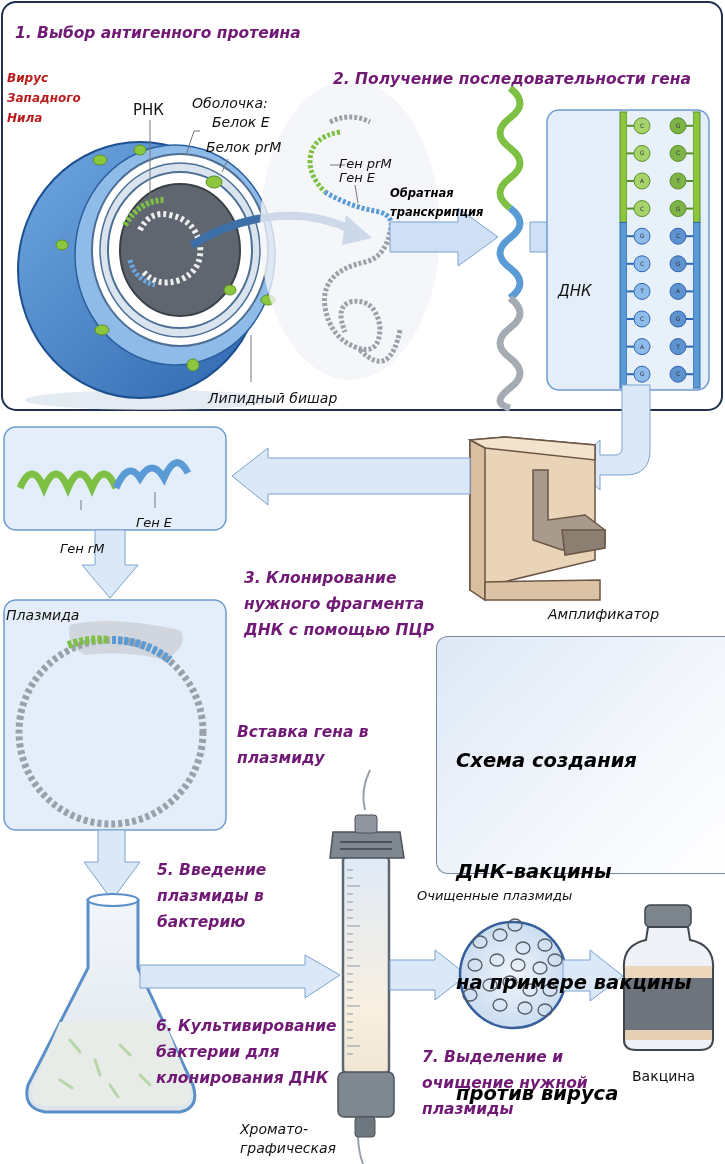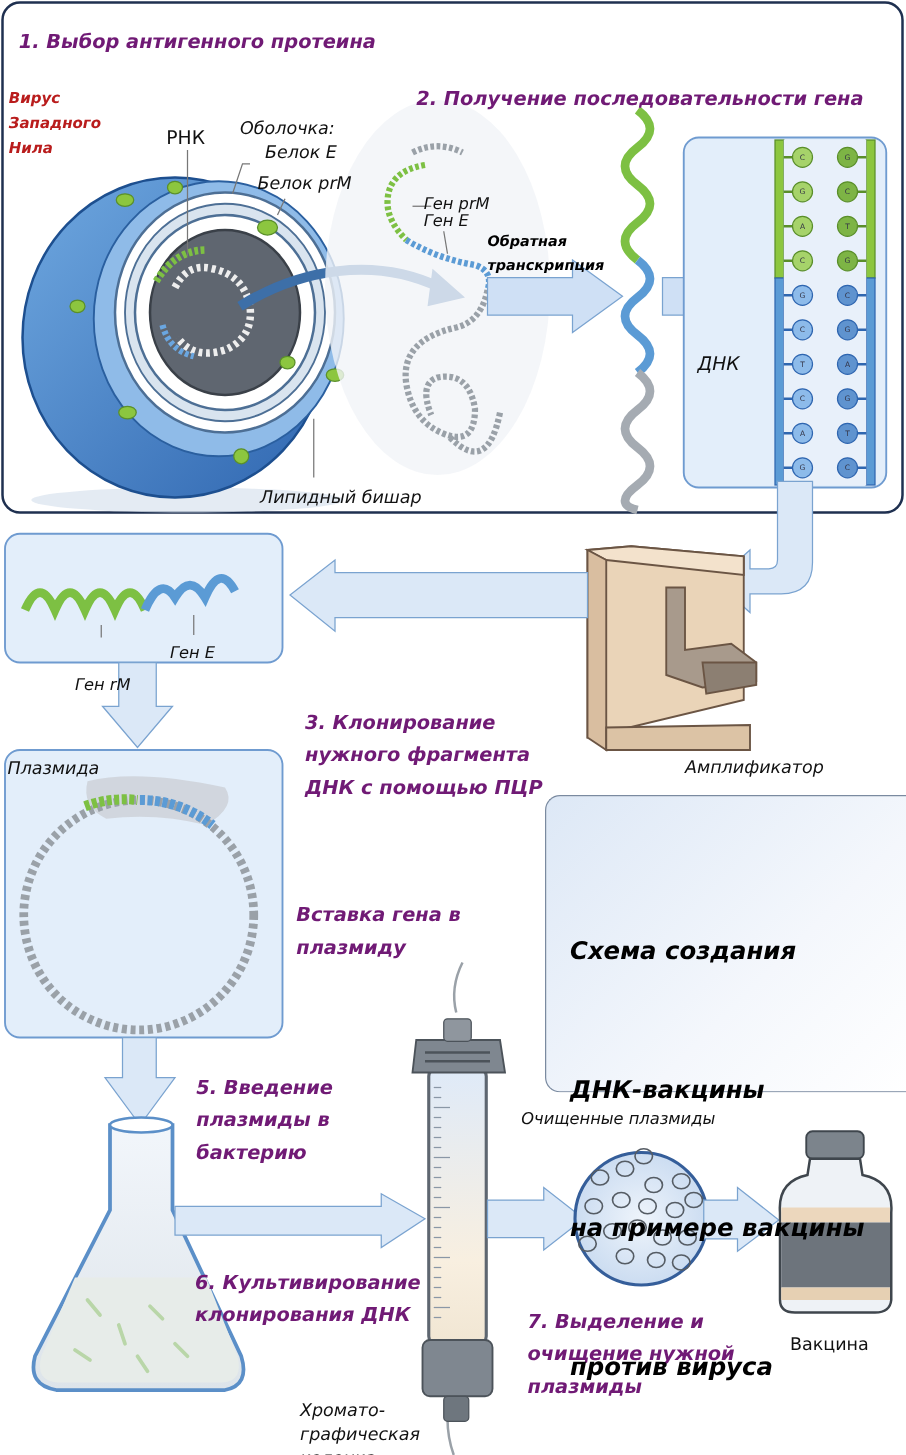--- a/index.html
+++ b/index.html
@@ -347,20 +347,21 @@
   <div>Вставка гена в</div>
   <div>плазмиду</div>
 </div>
 <div class="step" style="left:157px;top:857px;">
   <div>5. Введение</div>
   <div>плазмиды в</div>
   <div>бактерию</div>
 </div>
 <div class="step" style="left:156px;top:1013px;">
   <div>6. Культивирование</div>
+  <div>бактерии для</div>
   <div>клонирования ДНК</div>
 </div>
 <div class="step" style="left:422px;top:1044px;">
   <div>7. Выделение и</div>
   <div>очищение нужной</div>
   <div>плазмиды</div>
 </div>
 
 <div class="virus-name" style="left:7px;top:68px;">
   <div>Вирус</div>

